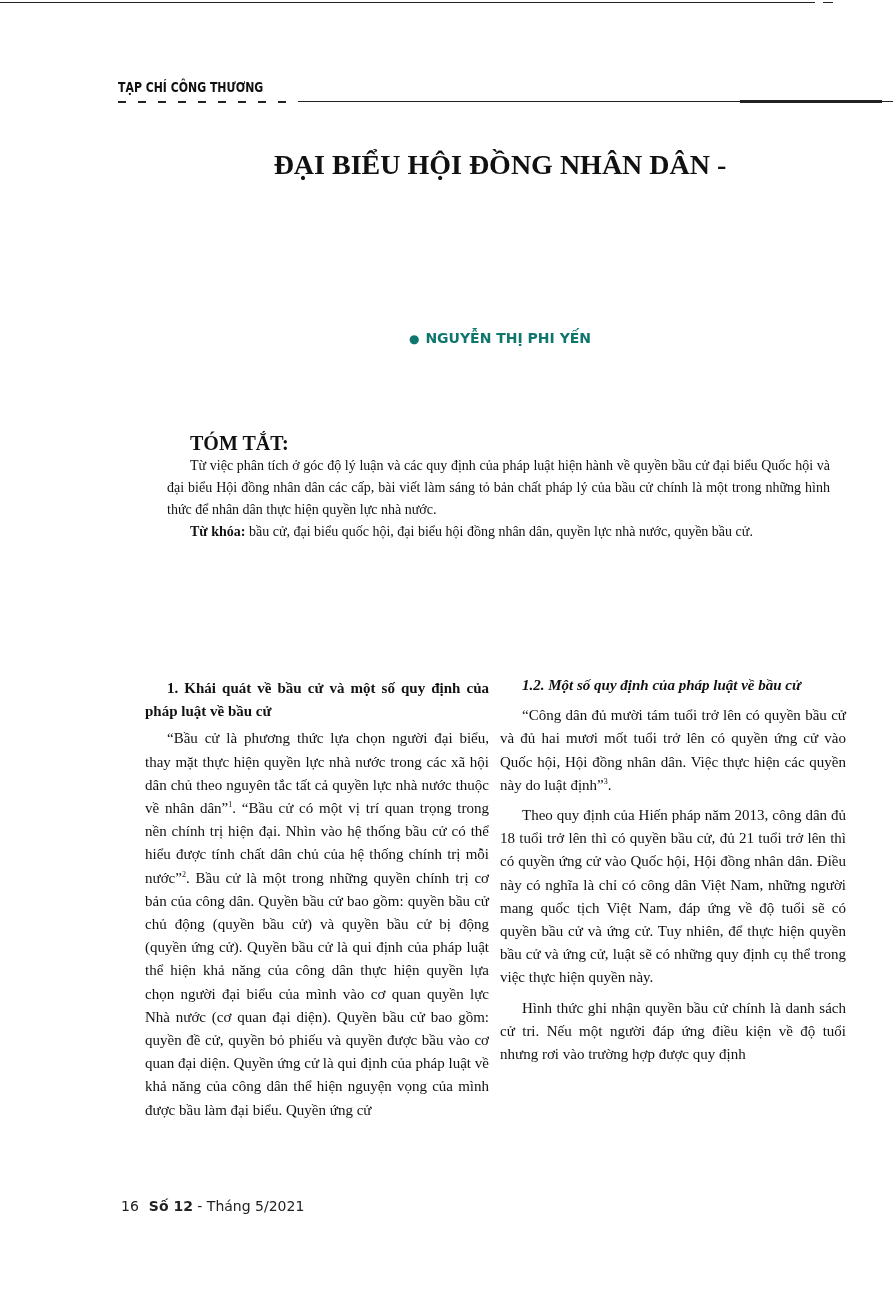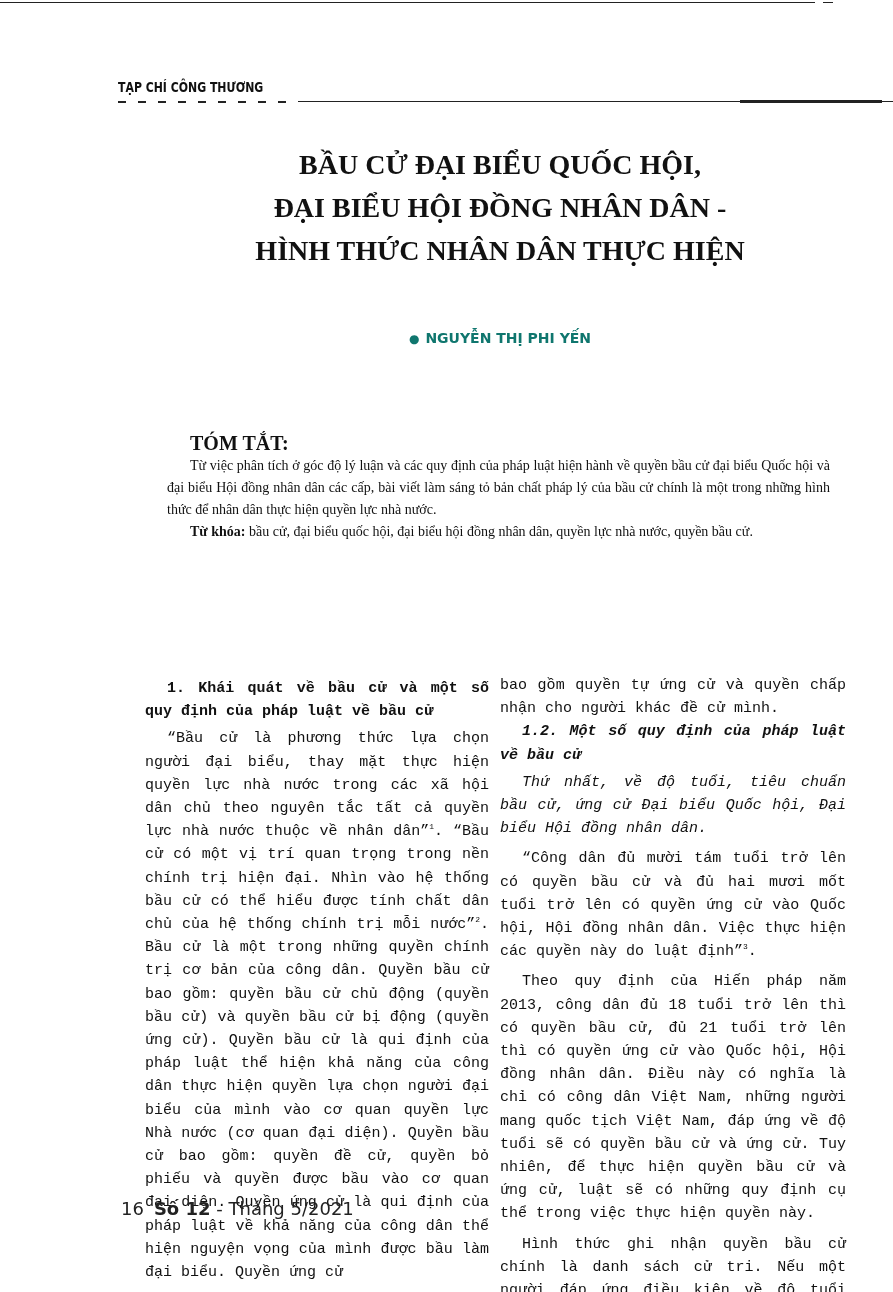--- a/index.html
+++ b/index.html
@@ -47,69 +47,65 @@
     }
     .abstract .heading { font-weight: bold; font-size: 20px; padding-left: 23px; margin-bottom: 1px; }
     .abstract p { margin: 0; text-indent: 23px; }
     .abstract .kw-label { font-weight: bold; }
     .col {
       position: absolute; top: 677px; width: 344px;
       font-size: 15px; line-height: 23.2px; text-align: justify; color: #111;
     }
     .col-left { left: 145px; }
     .col-right { left: 500px; width: 346px; top: 674px; }
-    .col p { margin: 0; text-indent: 22px; font-family: Liberation Mono, monospace; }
+    .col p { margin: 0; text-indent: 22px; }
     .col .h1 { font-weight: bold; margin-bottom: 4px; }
     .col .h2 { font-weight: bold; font-style: italic; margin-bottom: 4px; }
     .col .it { font-style: italic; }
     .col .gap { margin-top: 7px; }
     .col sup { font-size: 8px; line-height: 0; }
     .footer {
       position: absolute; left: 121px; top: 1198px;
-      font-family: "DejaVu Sans", sans-serif; font-size: 18px; color: #222;
+      font-family: "DejaVu Sans", sans-serif; font-size: 14px; color: #222;
     }
     .footer .page-num { margin-right: 10px; }
     .footer .issue { font-weight: bold; }
   </style>
 </head>
 <body>
 
 <div class="top-rule"></div>
 <div class="top-rule-tick"></div>
 
 <div class="journal-name">TẠP CHÍ CÔNG THƯƠNG</div>
 <div class="journal-rule-dashes"></div>
 <div class="journal-rule-solid"></div>
 <div class="journal-rule-thick"></div>
 
 <div class="title">
-  <div>BẦU CỬ ĐẠI BIỂU QUỐC HỘI,</div>
   <div>ĐẠI BIỂU HỘI ĐỒNG NHÂN DÂN -</div>
-  <div>HÌNH THỨC NHÂN DÂN THỰC HIỆN</div>
 </div>
 
 <div class="author">
   <span class="bullet">●</span><span>NGUYỄN THỊ PHI YẾN</span>
 </div>
 
 <div class="abstract">
   <div class="heading">TÓM TẮT:</div>
   <p>Từ việc phân tích ở góc độ lý luận và các quy định của pháp luật hiện hành về quyền bầu cử đại biểu Quốc hội và đại biểu Hội đồng nhân dân các cấp, bài viết làm sáng tỏ bản chất pháp lý của bầu cử chính là một trong những hình thức để nhân dân thực hiện quyền lực nhà nước.</p>
   <p><span class="kw-label">Từ khóa:</span><span> bầu cử, đại biểu quốc hội, đại biểu hội đồng nhân dân, quyền lực nhà nước, quyền bầu cử.</span></p>
 </div>
 
 <div class="col col-left">
   <p class="h1">1. Khái quát về bầu cử và một số quy định của pháp luật về bầu cử</p>
   <p><span>“Bầu cử là phương thức lựa chọn người đại biểu, thay mặt thực hiện quyền lực nhà nước trong các xã hội dân chủ theo nguyên tắc tất cả quyền lực nhà nước thuộc về nhân dân”</span><sup>1</sup><span>. “Bầu cử có một vị trí quan trọng trong nền chính trị hiện đại. Nhìn vào hệ thống bầu cử có thể hiểu được tính chất dân chủ của hệ thống chính trị mỗi nước”</span><sup>2</sup><span>. Bầu cử là một trong những quyền chính trị cơ bản của công dân. Quyền bầu cử bao gồm: quyền bầu cử chủ động (quyền bầu cử) và quyền bầu cử bị động (quyền ứng cử). Quyền bầu cử là qui định của pháp luật thể hiện khả năng của công dân thực hiện quyền lựa chọn người đại biểu của mình vào cơ quan quyền lực Nhà nước (cơ quan đại diện). Quyền bầu cử bao gồm: quyền đề cử, quyền bỏ phiếu và quyền được bầu vào cơ quan đại diện. Quyền ứng cử là qui định của pháp luật về khả năng của công dân thể hiện nguyện vọng của mình được bầu làm đại biểu. Quyền ứng cử</span></p>
 </div>
 
 <div class="col col-right">
-  <p style="text-indent:0">bao gồm quyền tự ứng cử và quyền chấp nhận cho người khác đề cử mình.</p>
   <p class="h2">1.2. Một số quy định của pháp luật về bầu cử</p>
-  <p class="it">Thứ nhất, về độ tuổi, tiêu chuẩn bầu cử, ứng cử Đại biểu Quốc hội, Đại biểu Hội đồng nhân dân.</p>
   <p class="gap"><span>“Công dân đủ mười tám tuổi trở lên có quyền bầu cử và đủ hai mươi mốt tuổi trở lên có quyền ứng cử vào Quốc hội, Hội đồng nhân dân. Việc thực hiện các quyền này do luật định”</span><sup>3</sup><span>.</span></p>
   <p class="gap">Theo quy định của Hiến pháp năm 2013, công dân đủ 18 tuổi trở lên thì có quyền bầu cử, đủ 21 tuổi trở lên thì có quyền ứng cử vào Quốc hội, Hội đồng nhân dân. Điều này có nghĩa là chỉ có công dân Việt Nam, những người mang quốc tịch Việt Nam, đáp ứng về độ tuổi sẽ có quyền bầu cử và ứng cử. Tuy nhiên, để thực hiện quyền bầu cử và ứng cử, luật sẽ có những quy định cụ thể trong việc thực hiện quyền này.</p>
   <p class="gap">Hình thức ghi nhận quyền bầu cử chính là danh sách cử tri. Nếu một người đáp ứng điều kiện về độ tuổi nhưng rơi vào trường hợp được quy định</p>
 </div>
 
 <div class="footer">
   <span class="page-num">16</span><span class="issue">Số 12</span><span> - Tháng 5/2021</span>
 </div>
 
 </body></html>

